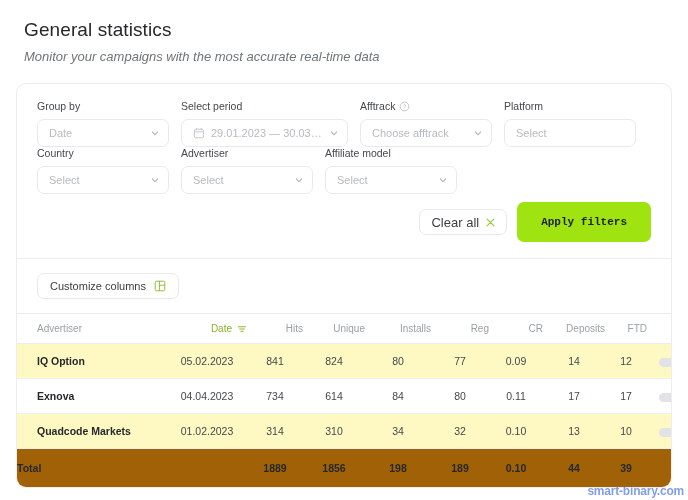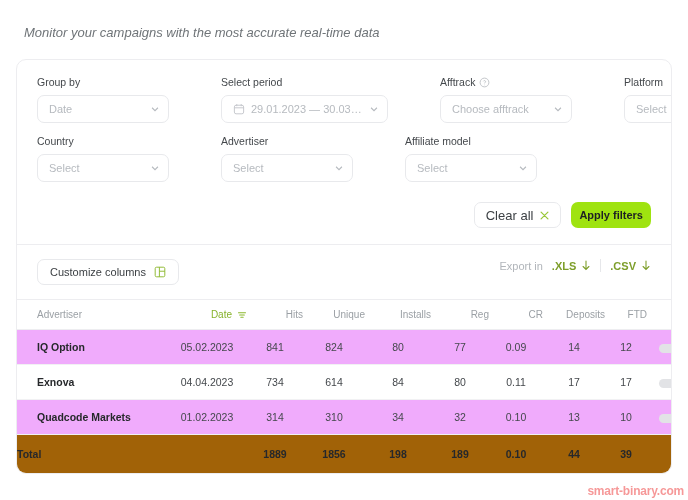--- a/index.html
+++ b/index.html
@@ -39,22 +39,22 @@
     background: #fff;
     border: 1px solid #ededf0;
     border-radius: 10px;
     overflow: hidden;
   }
 
   
   .filters { padding: 16px 20px 0 20px; }
   .filter-row {
     display: flex;
-    gap: 52px;
-    margin-bottom: 12px;
+    gap: 12px;
+    margin-bottom: 0;
   }
   .field { width: 132px; flex: 0 0 auto; }
   .field.wide { width: 167px; }
   .field-label {
     font-size: 10.5px;
     color: #44484c;
     margin-bottom: 6px;
     display: flex;
     align-items: center;
     gap: 4px;
@@ -111,29 +111,29 @@
     display: flex;
     align-items: center;
     gap: 7px;
     padding: 0 11px;
     font-size: 13px;
     color: #3c4044;
     cursor: pointer;
   }
   .x-icon { width: 9px; height: 9px; color: #9bc83c; }
   .btn-apply {
-    height: 26px;
+    height: 40px;
     border: 0;
     border-radius: 7px;
     background: #9fe310;
     color: #1e2023;
     font-size: 11px;
     font-weight: 700;
-    font-family: Liberation Sans, sans-serif;
-    padding: 0 8px;
+    font-family: Liberation Mono, monospace;
+    padding: 0 24px;
     cursor: pointer;
   }
 
   .divider { height: 1px; background: #ededf0; }
 
   
   .table-toolbar {
     display: flex;
     align-items: flex-start;
     justify-content: space-between;
@@ -205,21 +205,21 @@
     border-bottom: 1px solid #f1f1f3;
     white-space: nowrap;
   }
   tbody td.col-adv {
     text-align: left;
     padding-left: 20px;
     font-weight: 700;
     color: #26282b;
   }
   tbody td.col-profit { padding-right: 24px; }
-  tbody tr.alt td { background: #f0abfc; }
+  tbody tr.alt td { background: #fef9c3; }
   tbody tr.total td {
     background: #a16207;
     border-bottom: 0;
     font-weight: 700;
     color: #26282b;
     padding: 13px 0;
   }
   .profit-skel {
     display: inline-block;
     width: 27px;
@@ -241,31 +241,32 @@
   col.c-ftd    { width: 42px; }
   col.c-profit { width: 74px; }
 
   
   .watermark {
     position: absolute;
     right: 4px;
     bottom: 2px;
     font-size: 12px;
     font-weight: 700;
-    color: #ef4444;
+    color: #1d4ed8;
     opacity: .55;
     letter-spacing: -.2px;
     text-shadow: 0 0 1px rgba(255,255,255,.9);
     pointer-events: none;
   }
 </style>
 </head>
 <body>
 
 <div class="page-head">
+  <div class="page-title">General statistics</div>
   <div class="page-sub">Monitor your campaigns with the most accurate real-time data</div>
 </div>
 
 <div class="card">
 
   <div class="filters">
 
     <div class="filter-row">
 
       <div class="field">
@@ -368,36 +369,20 @@
 
   <div class="table-toolbar">
     <button class="btn-customize">
       <span>Customize columns</span>
       <svg class="grid-icon" viewBox="0 0 14 14" fill="none" stroke="currentColor" stroke-width="1.1">
         <rect x="1.4" y="1.4" width="11.2" height="11.2" rx="1.6"></rect>
         <path d="M6.3 1.4v11.2M6.3 6.1h6.3"></path>
       </svg>
     </button>
 
-    <div class="export">
-      <span class="export-label">Export in</span>
-      <span class="export-link">
-        <span>.XLS</span>
-        <svg class="dl-icon" viewBox="0 0 11 12" fill="none" stroke="currentColor" stroke-width="1.2" stroke-linecap="round">
-            <path d="M5.5 1v9M2.3 7.1l3.2 3.2 3.2-3.2"></path>
-          </svg>
-      </span>
-      <span class="export-sep"></span>
-      <span class="export-link">
-        <span>.CSV</span>
-        <svg class="dl-icon" viewBox="0 0 11 12" fill="none" stroke="currentColor" stroke-width="1.2" stroke-linecap="round">
-            <path d="M5.5 1v9M2.3 7.1l3.2 3.2 3.2-3.2"></path>
-          </svg>
-      </span>
-    </div>
   </div>
 
   <table>
     <colgroup>
       <col class="c-adv">
         <col class="c-date">
         <col class="c-hits">
         <col class="c-uniq">
       <col class="c-inst">
         <col class="c-reg">

